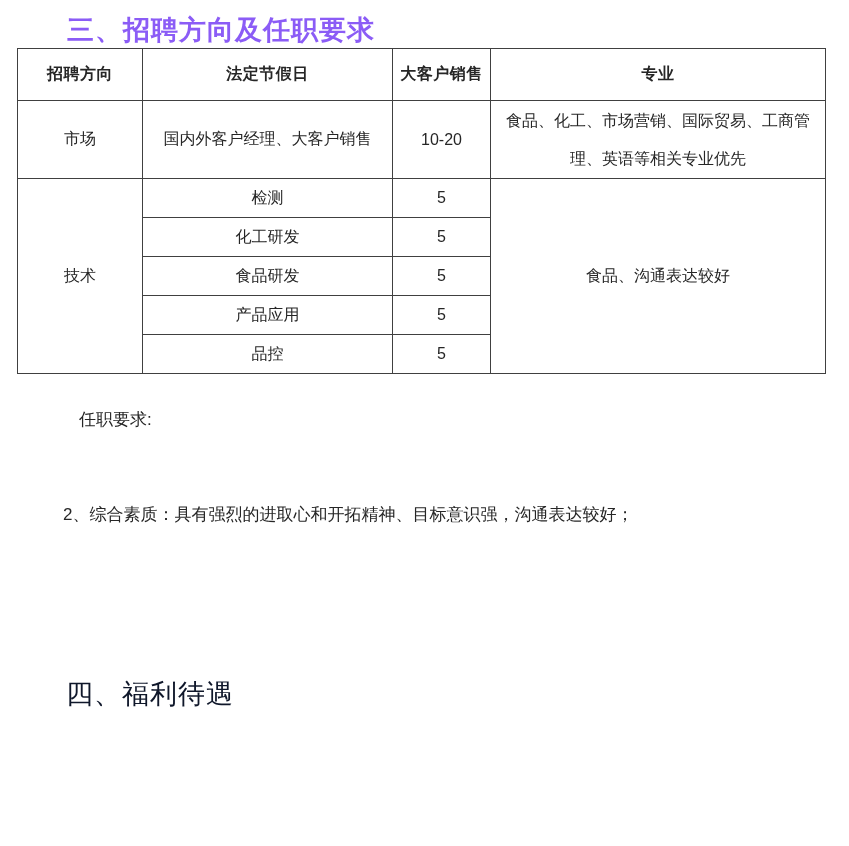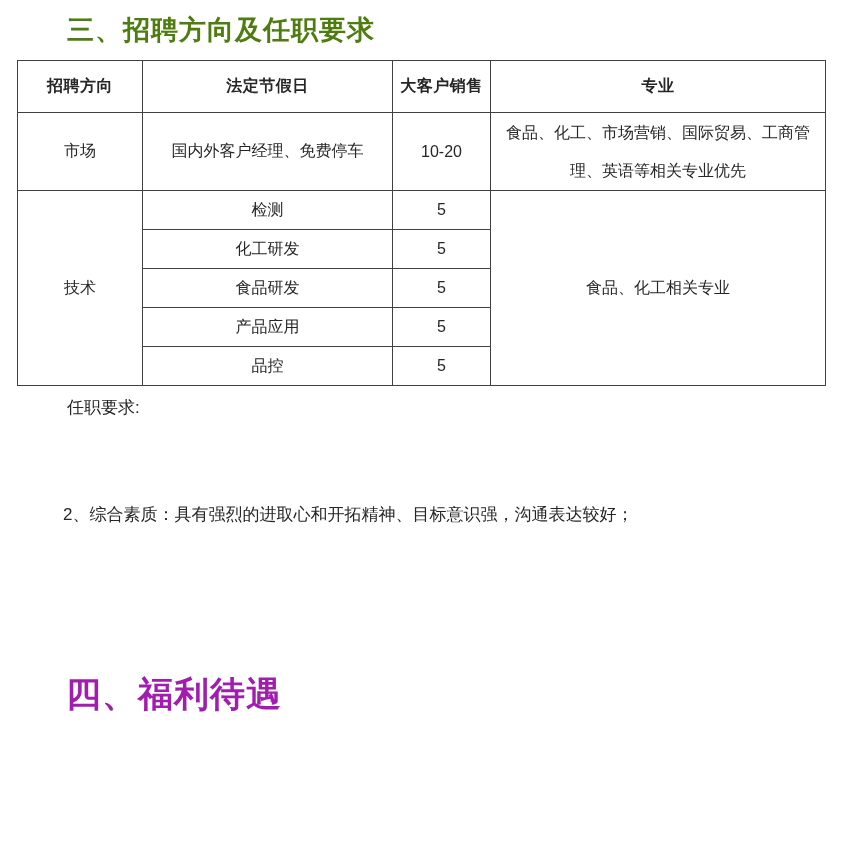--- a/index.html
+++ b/index.html
@@ -7,25 +7,25 @@
     position:relative;
     width:849px; height:846px;
     background:#ffffff;
     font-family:"Liberation Sans", sans-serif;
     color:#262626;
     overflow:hidden;
   }
   .h1 {
     position:absolute; left:67px; top:12px;
     font-size:27px; font-weight:bold; line-height:36px;
-    color:#4d7c0f; margin:0; white-space:nowrap;
+    color:#8b5cf6; margin:0; white-space:nowrap;
     letter-spacing:1px;
   }
   table.recruit {
-    position:absolute; left:17px; top:60px;
+    position:absolute; left:17px; top:48px;
     width:808px;
     border-collapse:collapse; table-layout:fixed;
     font-size:16px; color:#262626;
   }
   table.recruit th, table.recruit td {
     border:1.5px solid #404040;
     text-align:center; vertical-align:middle;
     padding:0;
     font-weight:normal;
   }
@@ -33,35 +33,35 @@
   tr.hdr th { font-weight:bold; font-size:16px; letter-spacing:0.5px; }
   tr.market { height:78px; }
   tr.tech { height:39px; }
   td.major-market {
     padding:0 17px;
     line-height:38px;
     text-align:center;
   }
   .req-title {
     position:absolute; left:67px; top:396px;
-    font-size:17px; line-height:24px; margin:0;
+    font-size:17px; line-height:24px; margin:12px;
   }
   .req-item {
     position:absolute; left:63px;
     font-size:17px; line-height:24px; margin:0;
     white-space:nowrap;
   }
   .req-item.i1 { top:450px; }
   .req-item.i2 { top:503px; }
   .req-item.i3 { top:556px; }
   .req-item.i4 { top:610px; }
   .h2 {
     position:absolute; left:66px; top:676px;
-    font-size:35px; font-weight:bold; line-height:36px;
-    color:#a21caf; margin:0; white-space:nowrap;
+    font-size:27px; font-weight:normal; line-height:36px;
+    color:#0f172a; margin:0; white-space:nowrap;
     letter-spacing:1px;
   }
   .benefits {
     position:absolute; left:68px; top:729px;
     width:712px;
     font-size:17.5px; line-height:52px;
     text-align:justify;
     margin:0;
   }
 </style>
@@ -83,29 +83,29 @@
       <tr class="hdr">
         <th>招聘方向</th>
         <th>法定节假日</th>
         <th>大客户销售</th>
         <th>专业</th>
       </tr>
     </thead>
     <tbody>
       <tr class="market">
         <td>市场</td>
-        <td>国内外客户经理、免费停车</td>
+        <td>国内外客户经理、大客户销售</td>
         <td>10-20</td>
         <td class="major-market">食品、化工、市场营销、国际贸易、工商管理、英语等相关专业优先</td>
       </tr>
       <tr class="tech">
         <td rowspan="5">技术</td>
         <td>检测</td>
         <td>5</td>
-        <td rowspan="5">食品、化工相关专业</td>
+        <td rowspan="5">食品、沟通表达较好</td>
       </tr>
       <tr class="tech">
         <td>化工研发</td>
         <td>5</td>
       </tr>
       <tr class="tech">
         <td>食品研发</td>
         <td>5</td>
       </tr>
       <tr class="tech">

